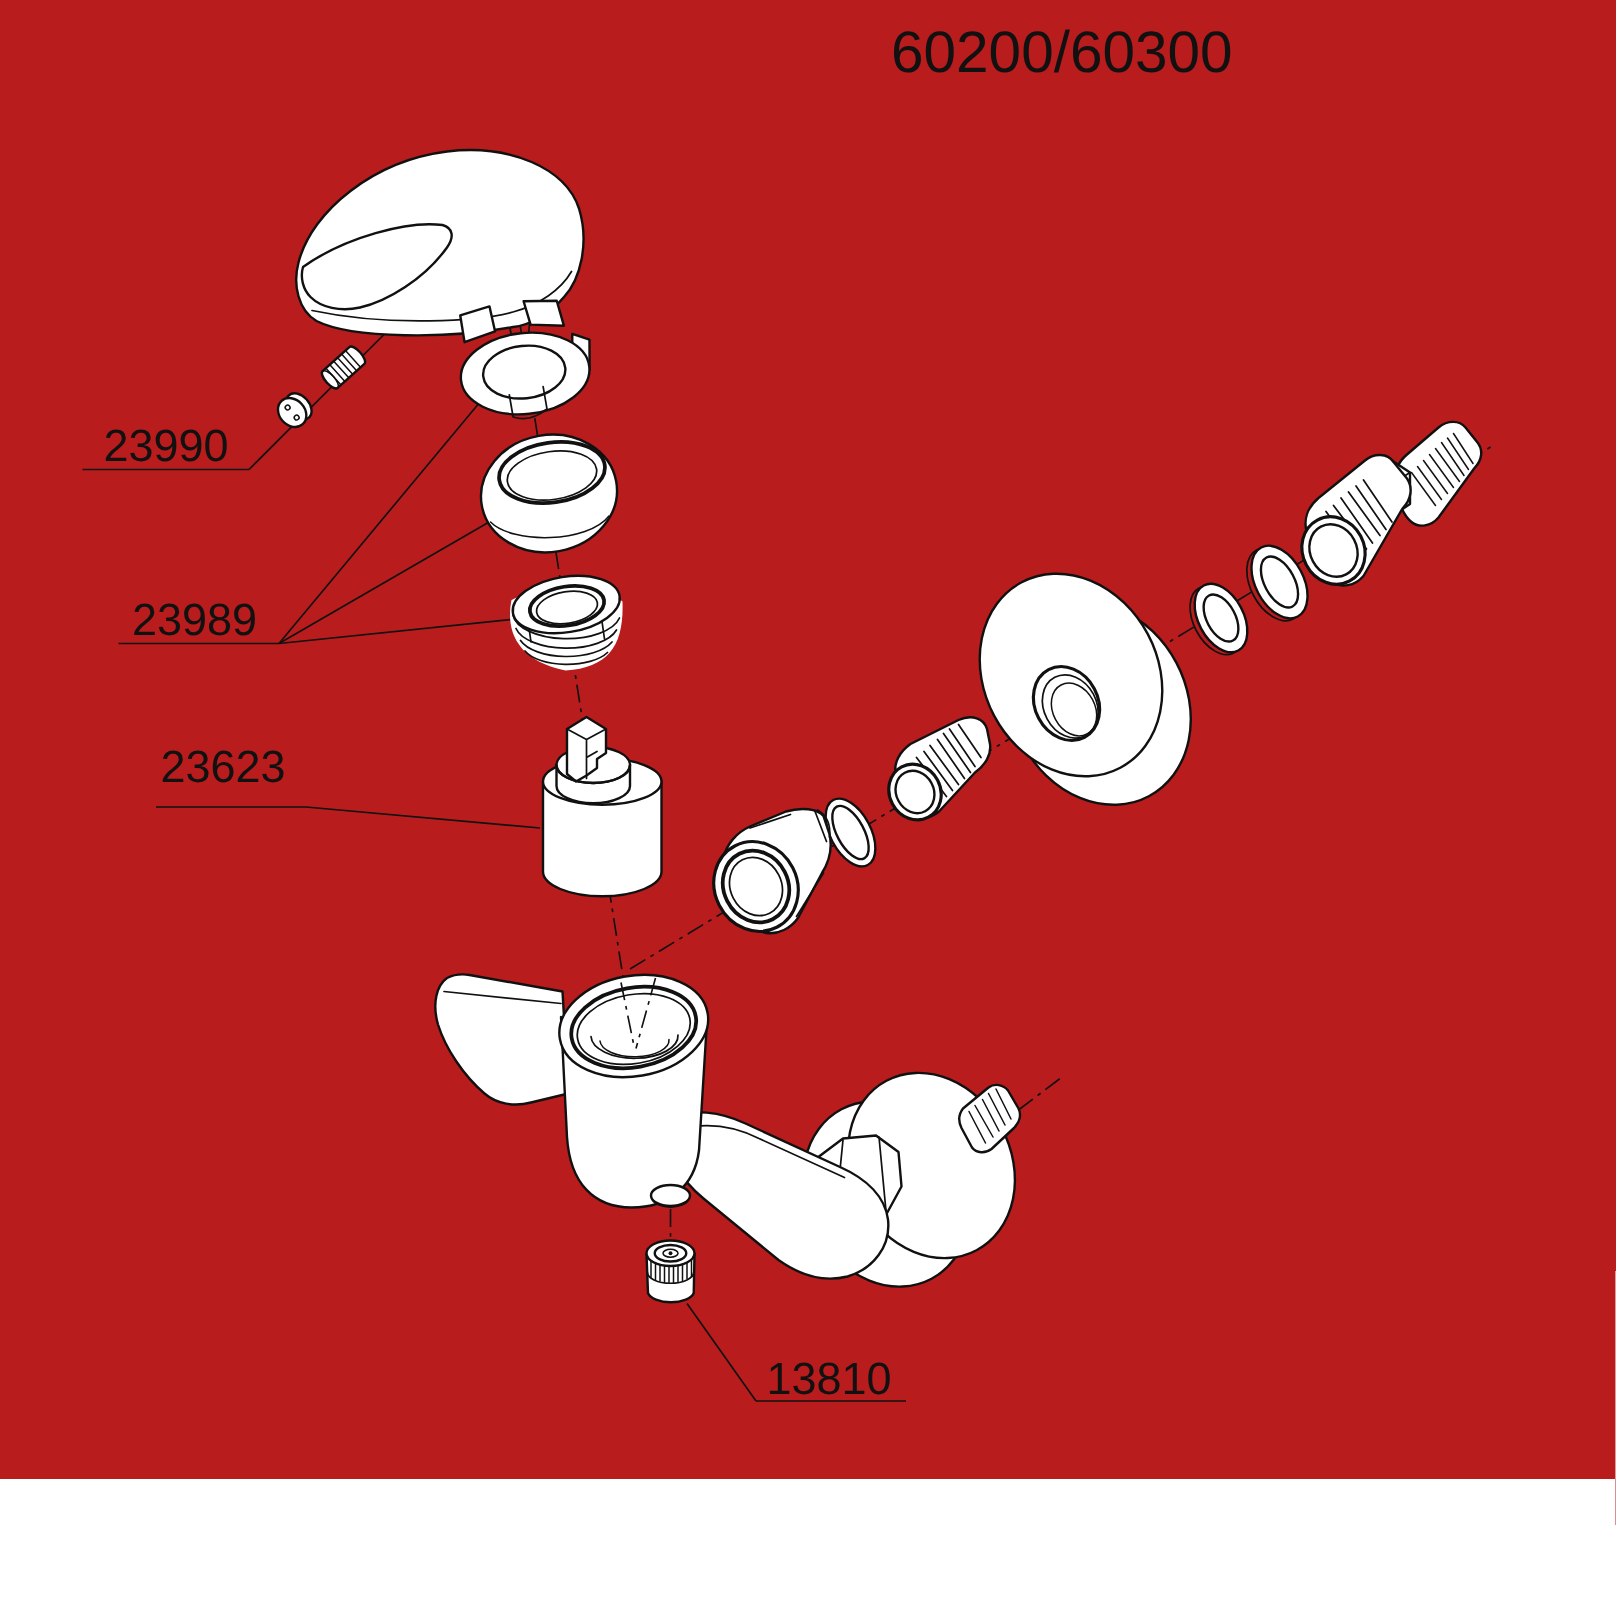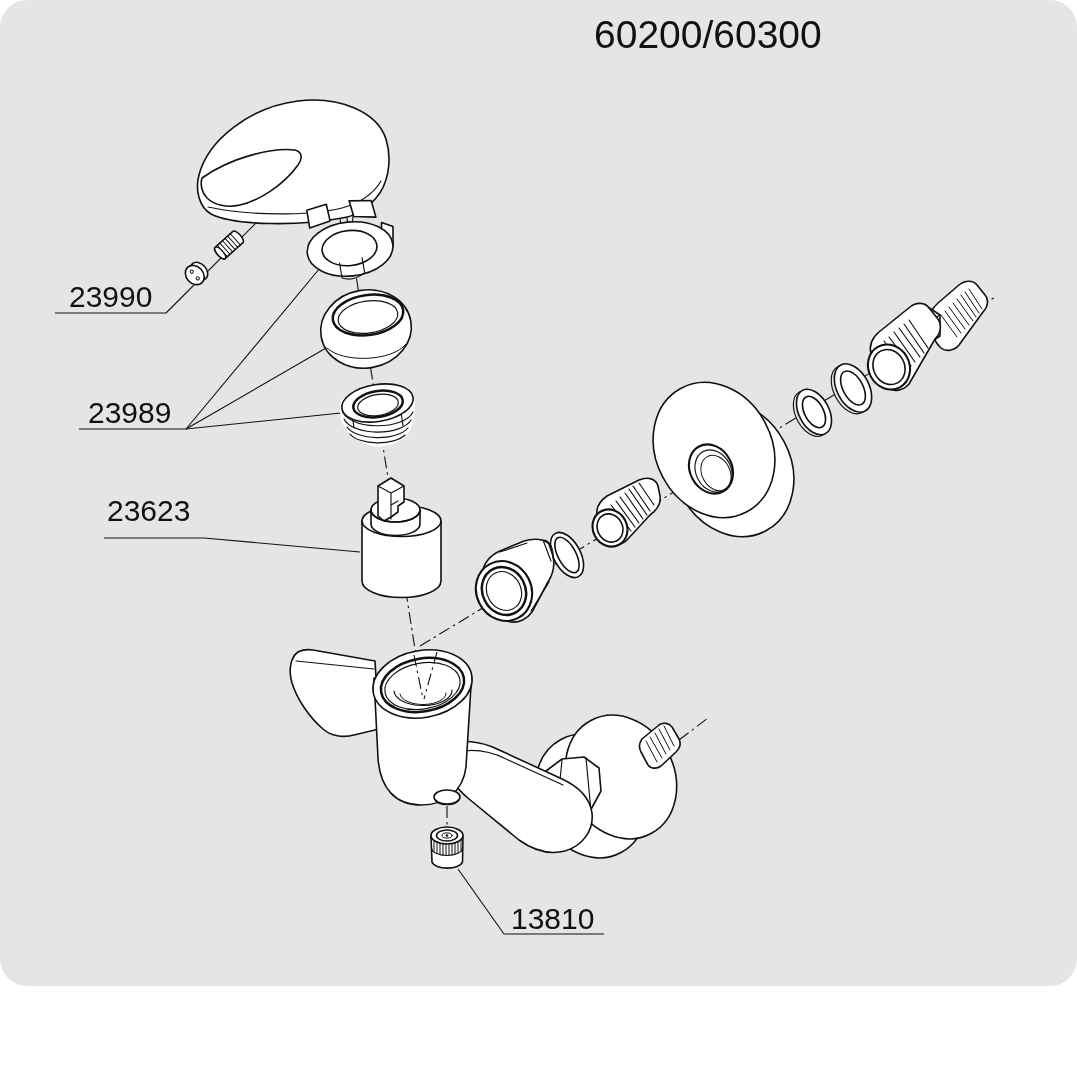--- a/index.html
+++ b/index.html
@@ -1,17 +1,17 @@
 <!DOCTYPE html>
 <html><head>
 <meta charset="utf-8">
 <style>
   html,body{margin:0;padding:0;background:#ffffff;}
-  .canvas{position:relative;width:1077px;height:986px;background:#e5e5e5;overflow:hidden;
-          font-family:"Liberation Sans", sans-serif;border-radius:27px;}
+  .canvas{position:relative;width:1077px;height:986px;background:#b91c1c;overflow:hidden;
+          font-family:"Liberation Sans", sans-serif;}
   svg{display:block;}
   svg text{font-family:"Liberation Sans", sans-serif;fill:#111111;}
   .ttl{font-size:39px;letter-spacing:0px;}
   .lbl{font-size:30px;}
   .ln{stroke:#111111;stroke-width:1.6;fill:none;stroke-linecap:round;stroke-linejoin:round;}
   .lnw{stroke:#111111;stroke-width:1.6;fill:#ffffff;stroke-linecap:round;stroke-linejoin:round;}
   .bold{stroke-width:2.5;}
   .b2{stroke-width:2.1;}
   .thin{stroke-width:1.15;}
   .t0{stroke-width:1.0;}

